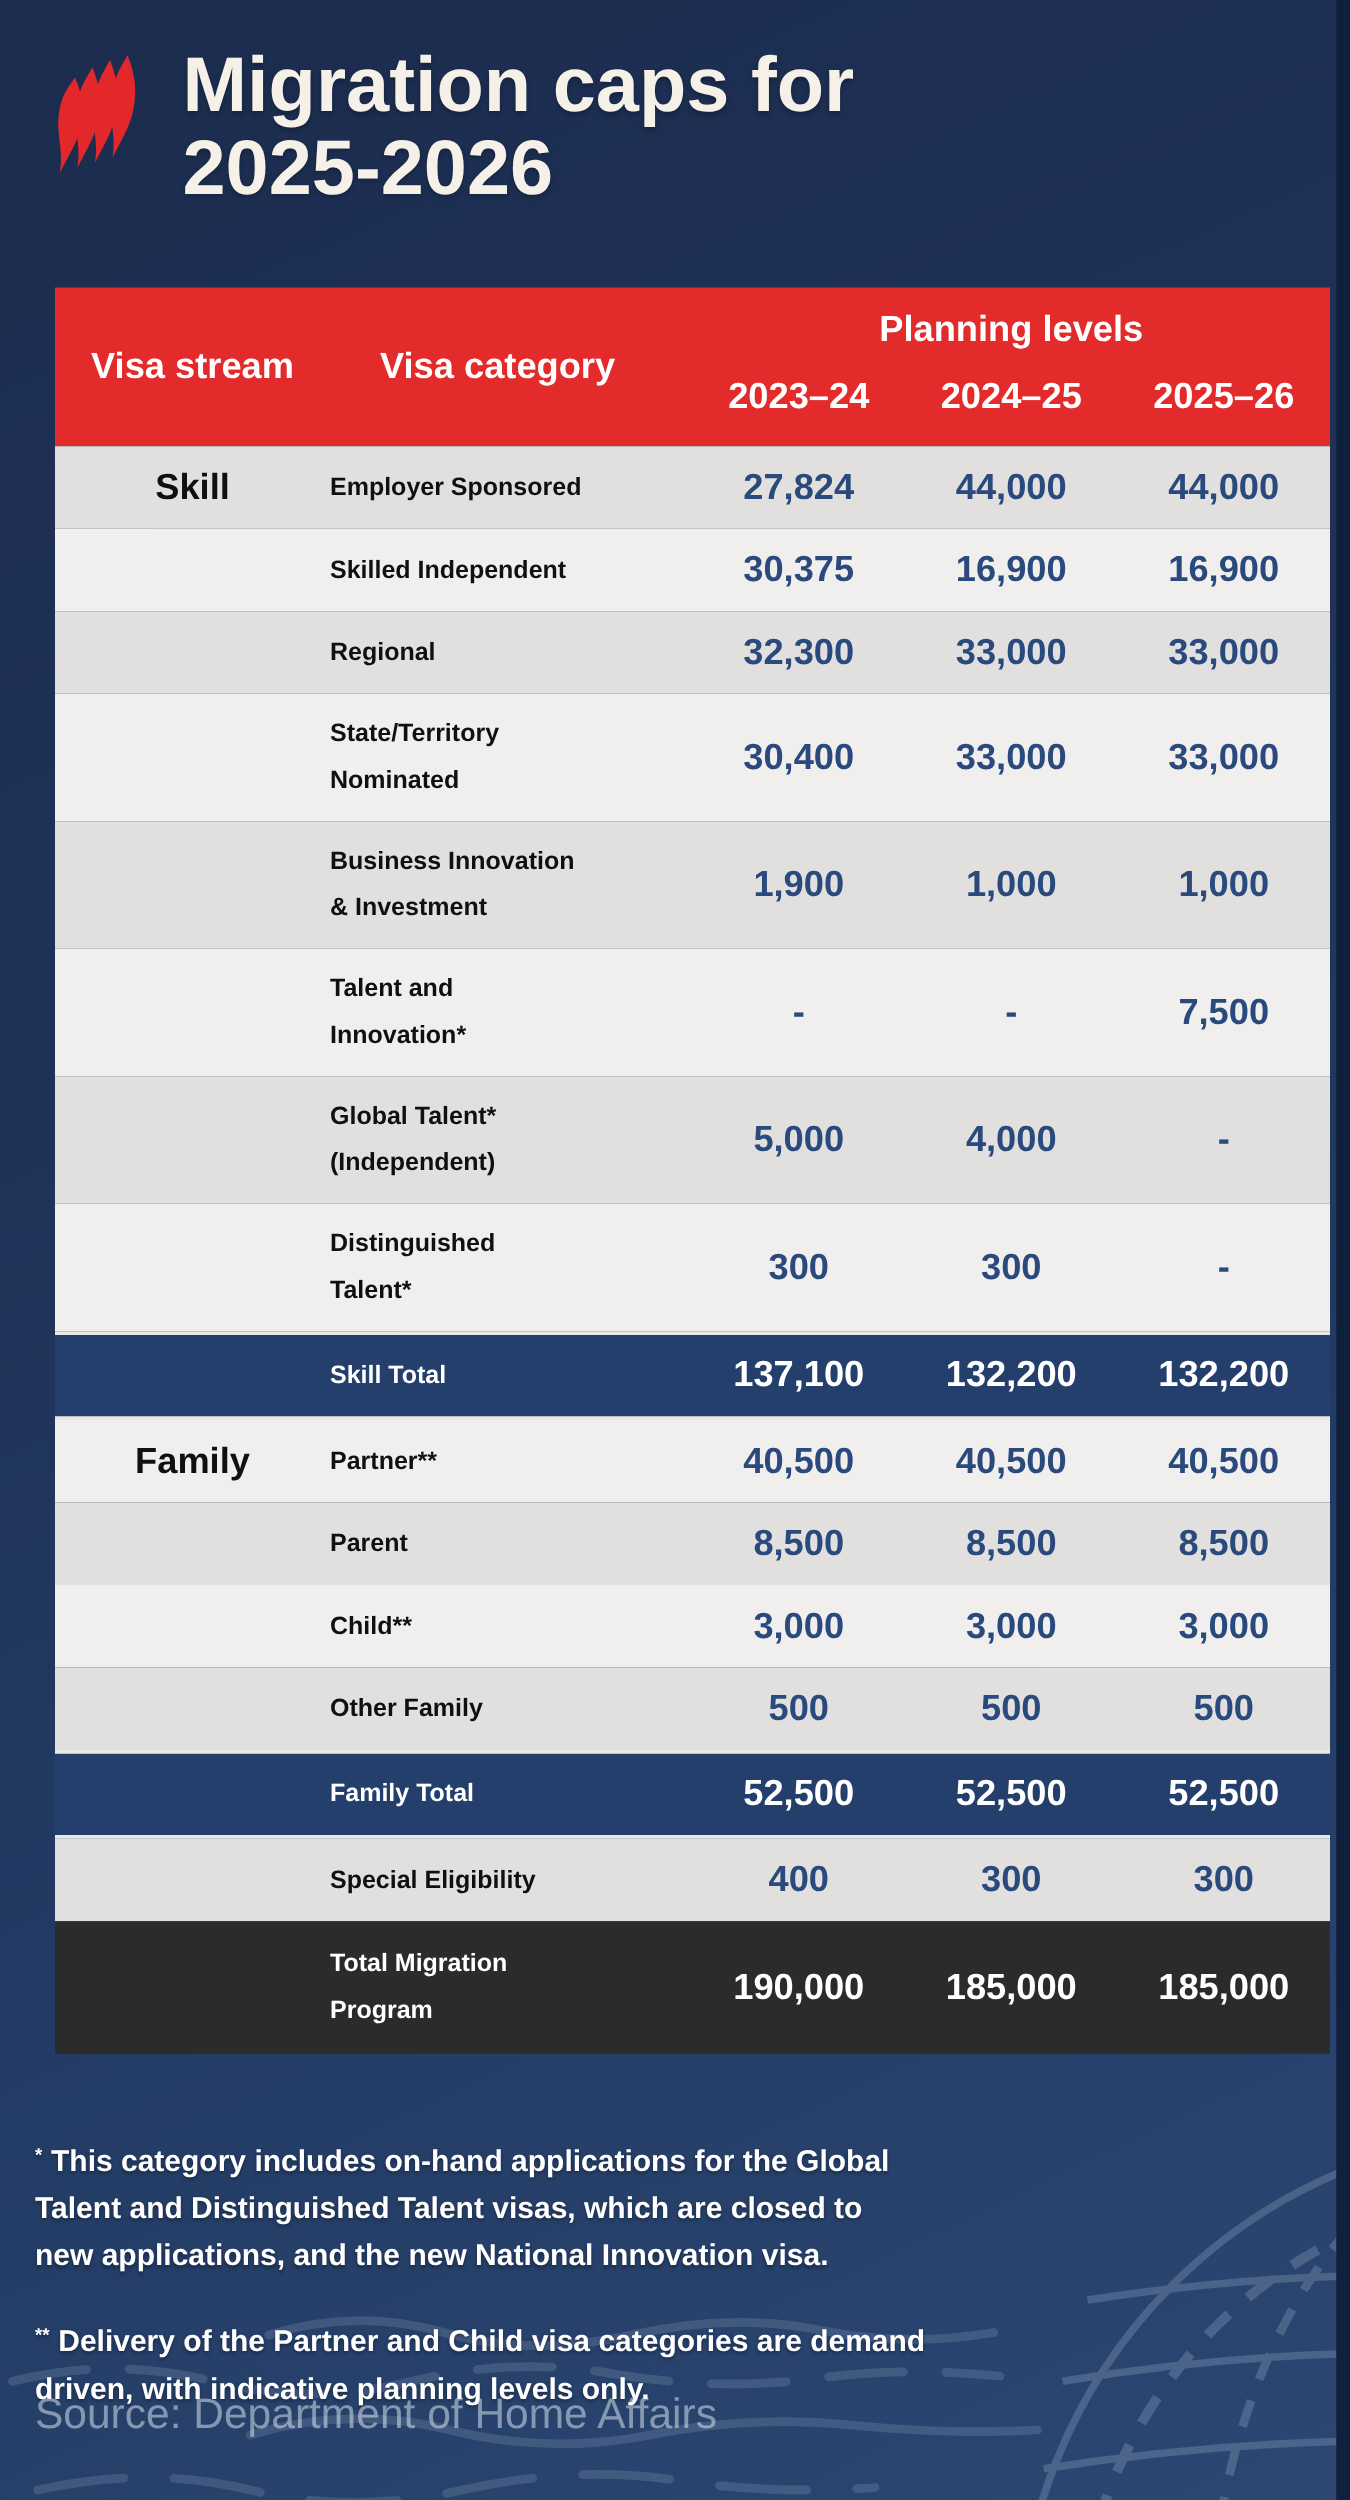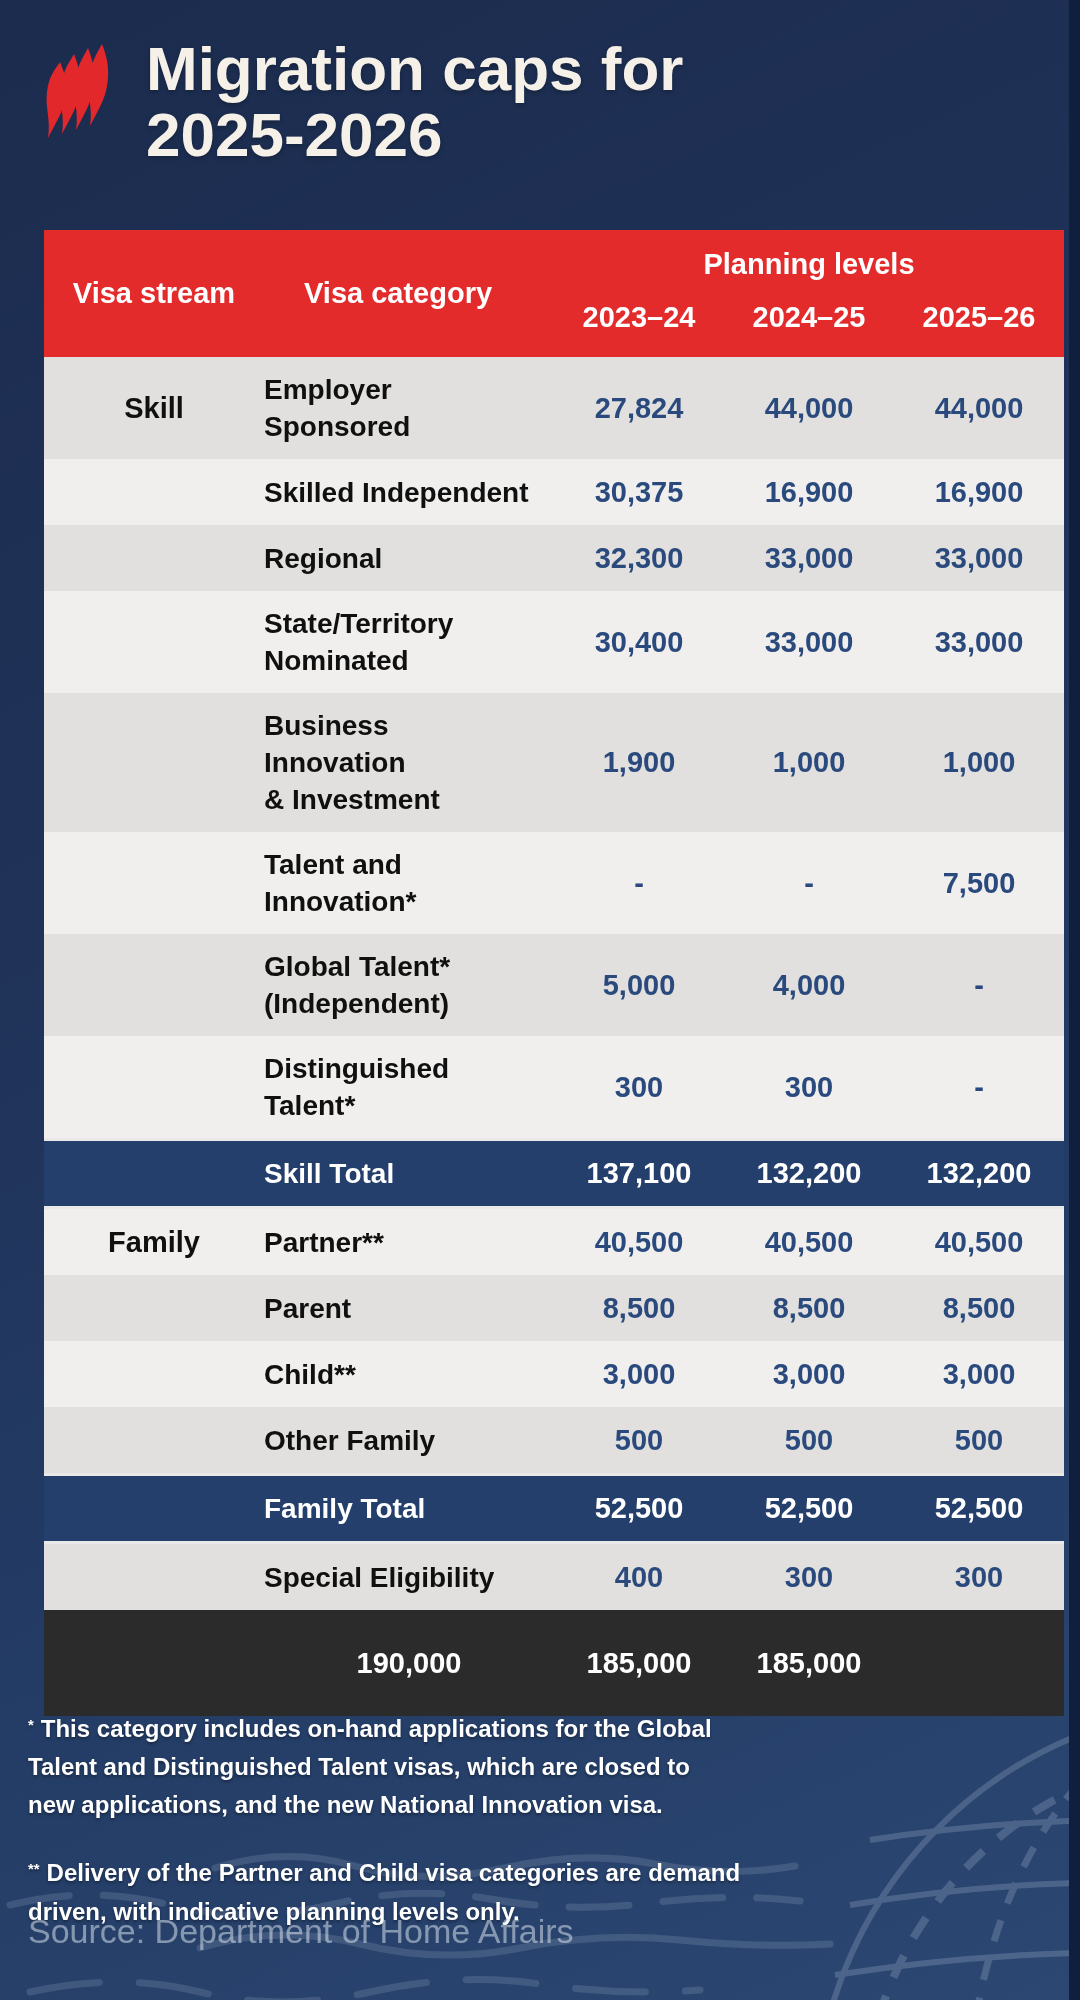--- a/index.html
+++ b/index.html
@@ -38,21 +38,21 @@
   .row{min-height:66px;}
   .row.dark{background:#e1e0de;}
   .row.light{background:#f0efed;}
   .row.navy{background:#243f6b;border-top:3px solid #e9eae8;border-bottom:3px solid #e9eae8;min-height:60px;}
   .row.black{background:#2b2b2b;min-height:106px;}
 
   .cell{display:flex;align-items:center;}
   .cell-stream{justify-content:center;font-weight:bold;font-size:29px;color:#101010;}
   .cell-cat{padding:14px 18px 14px 0;}
   .cell-cat .cat-text{
-    white-space:pre-line;font-weight:bold;font-size:28px;line-height:37px;color:#101010;
+    white-space:pre-line;font-weight:bold;font-size:20px;line-height:37px;color:#101010;
   }
   .cell-val{justify-content:center;font-weight:bold;font-size:29px;color:#2a4a7e;}
   .row.navy .cat-text,.row.navy .cell-val,
   .row.black .cat-text,.row.black .cell-val{color:#ffffff;}
 
   
   .footnotes{
     position:absolute;left:28px;top:1706px;width:980px;color:#ffffff;
     font-weight:bold;font-size:24px;line-height:38px;
     text-shadow:0 2px 3px rgba(0,0,0,.35);
@@ -254,20 +254,24 @@
           <div class="cell cell-stream"></div>
           <div class="cell cell-cat">
             <span class="cat-text">Special Eligibility</span>
           </div>
           <div class="cell cell-val">400</div>
           <div class="cell cell-val">300</div>
           <div class="cell cell-val">300</div>
         </div>
         <div class="row grid5 black">
           <div class="cell cell-stream"></div>
+          <div class="cell cell-cat">
+            <span class="cat-text">Total Migration
+Program</span>
+          </div>
           <div class="cell cell-val">190,000</div>
           <div class="cell cell-val">185,000</div>
           <div class="cell cell-val">185,000</div>
         </div>
       </div>
   </div>
 
   <div class="footnotes" id="footnotes">
       <div class="footnote"><span class="fn-marker">*</span><span class="fn-text">This category includes on-hand applications for the Global
 Talent and Distinguished Talent visas, which are closed to

